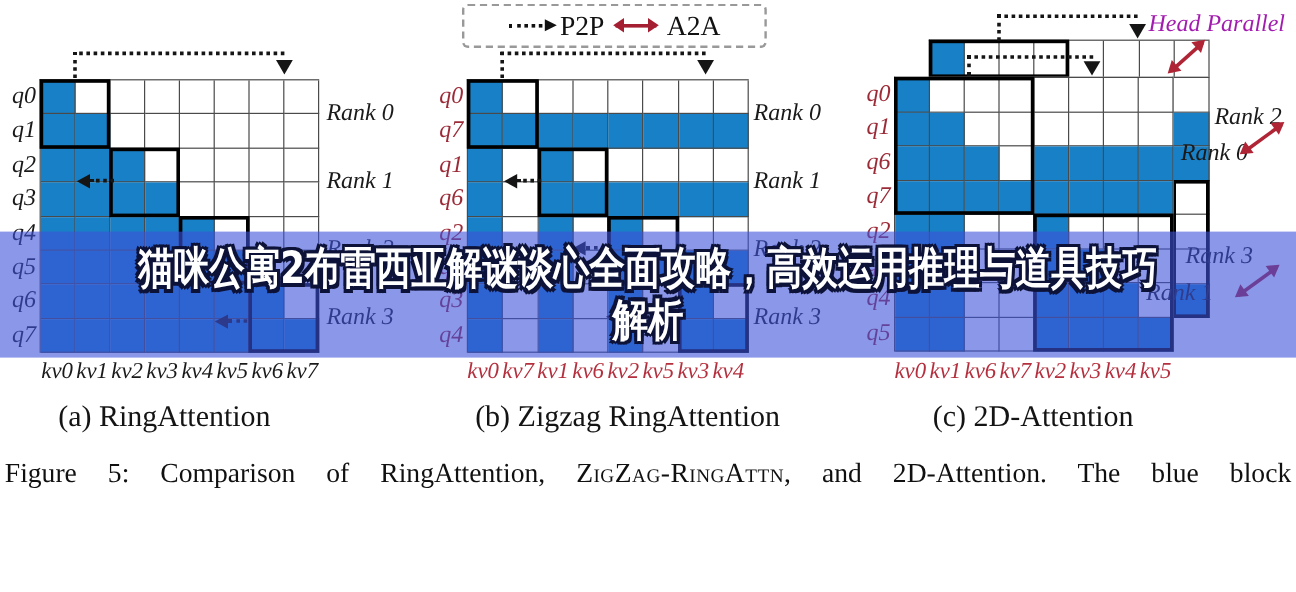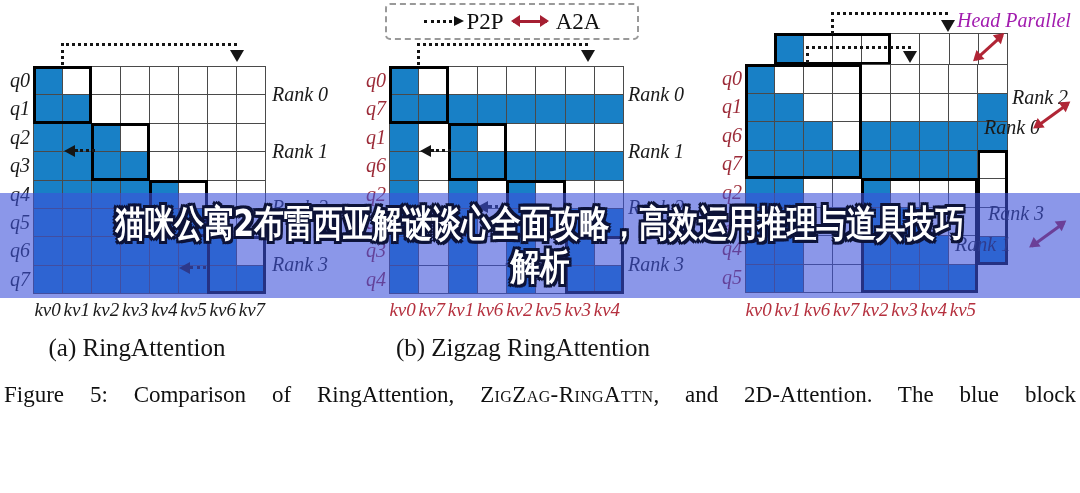--- a/index.html
+++ b/index.html
@@ -427,18 +427,19 @@
   <div class="headleft" style="left:833px;top:230px"></div>
   <div class="doth" style="left:844px;top:234px;width:18px"></div>
 
   <div id="overlay">
     <div class="ovline">猫咪公寓2布雷西亚解谜谈心全面攻略，高效运用推理与道具技巧</div>
     <div class="ovline">解析</div>
   </div>
 
   <div id="cap-a" class="subcap">(a) RingAttention</div>
   <div id="cap-b" class="subcap">(b) Zigzag RingAttention</div>
+  <div id="cap-c" class="subcap">(c) 2D-Attention</div>
 
   <div id="figcap">
     <div class="jline"><span>Figure 5: Comparison of RingAttention, </span><span class="sc">ZigZag-RingAttn</span><span>, and 2D-Attention.  The blue block</span></div>
   </div>
 
 </div>
 
 </body></html>

